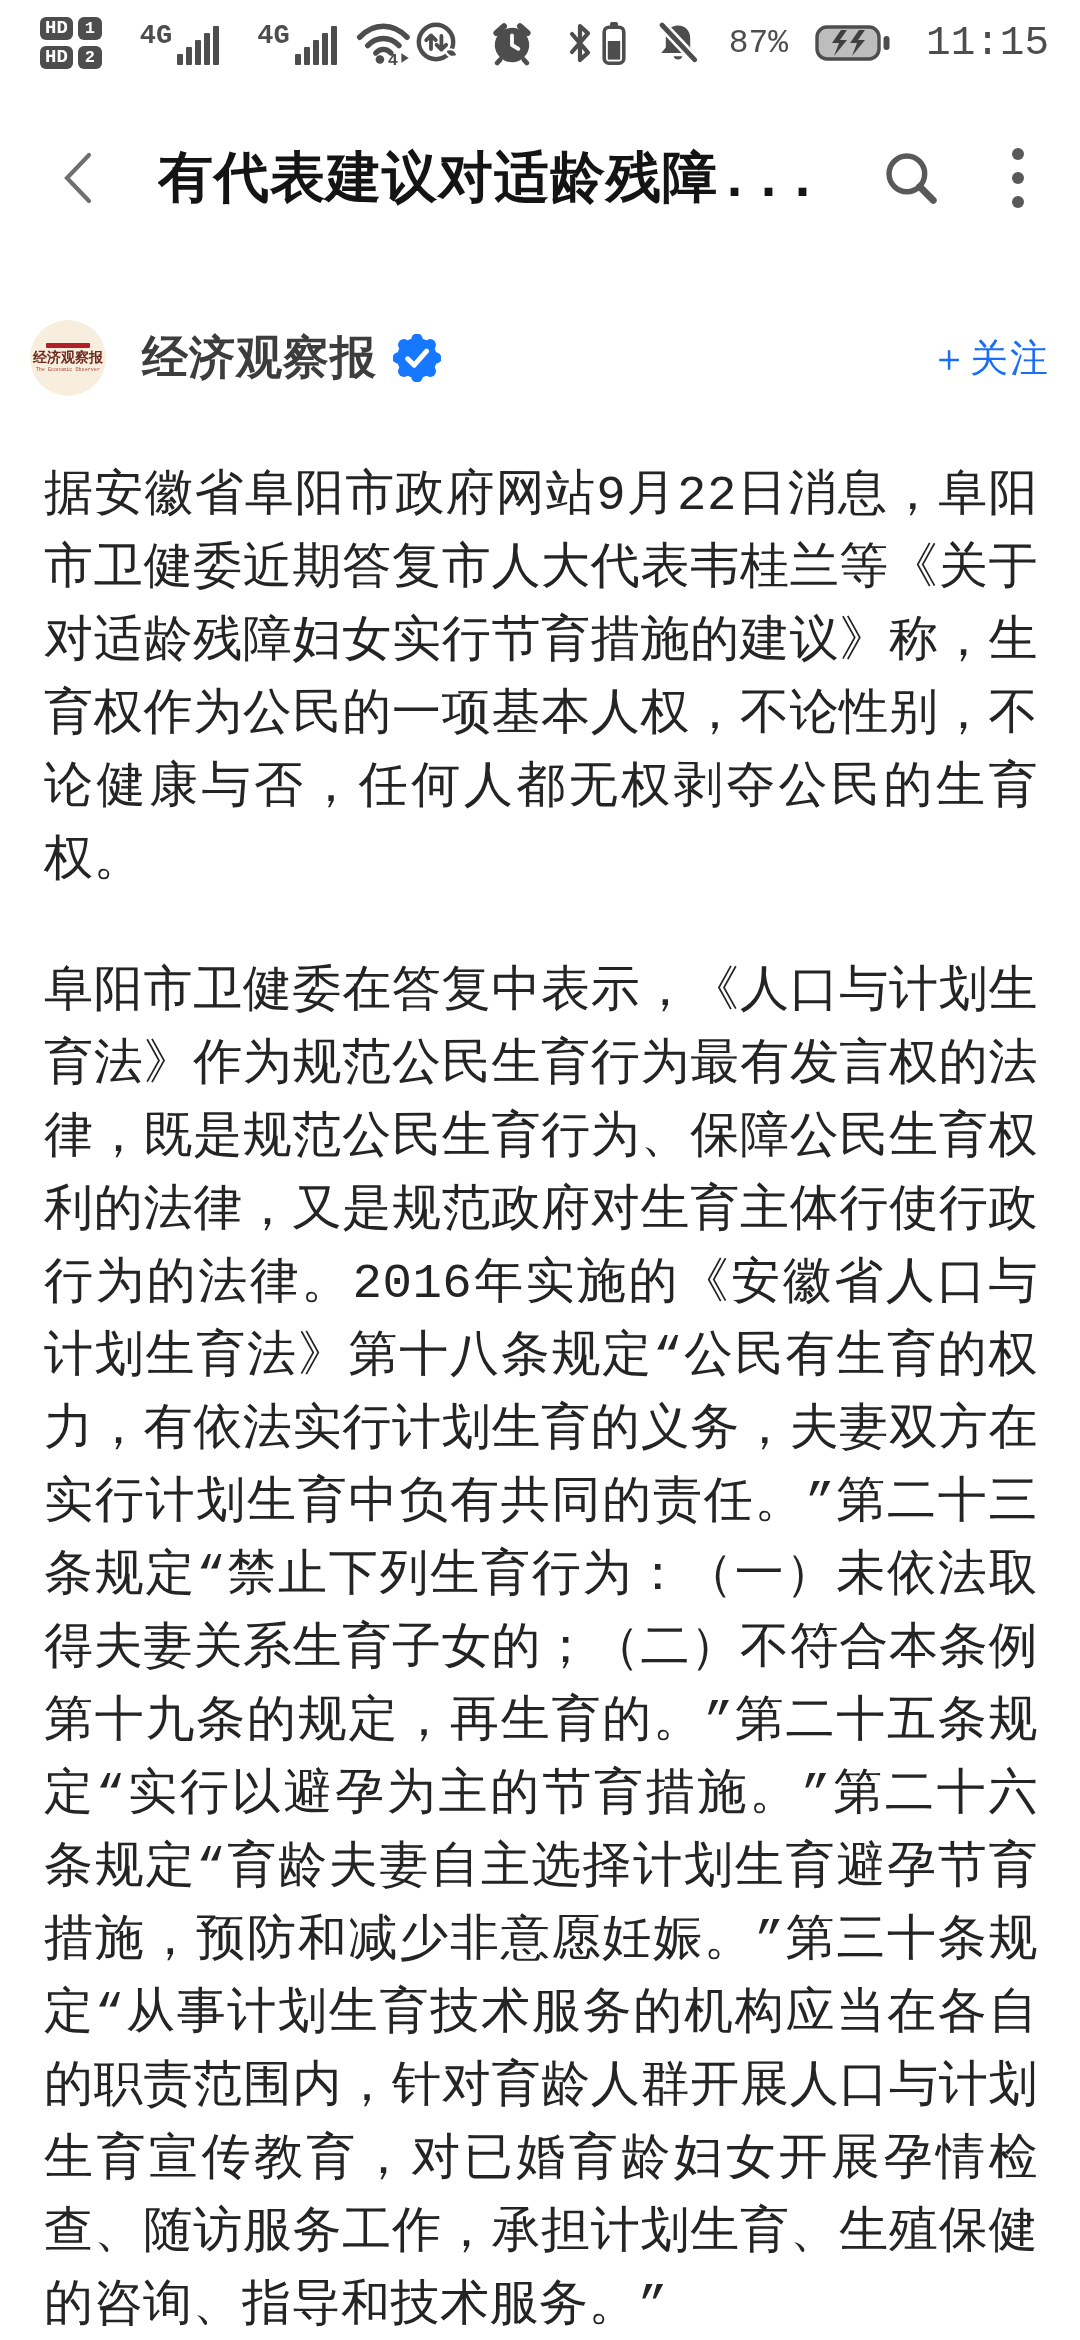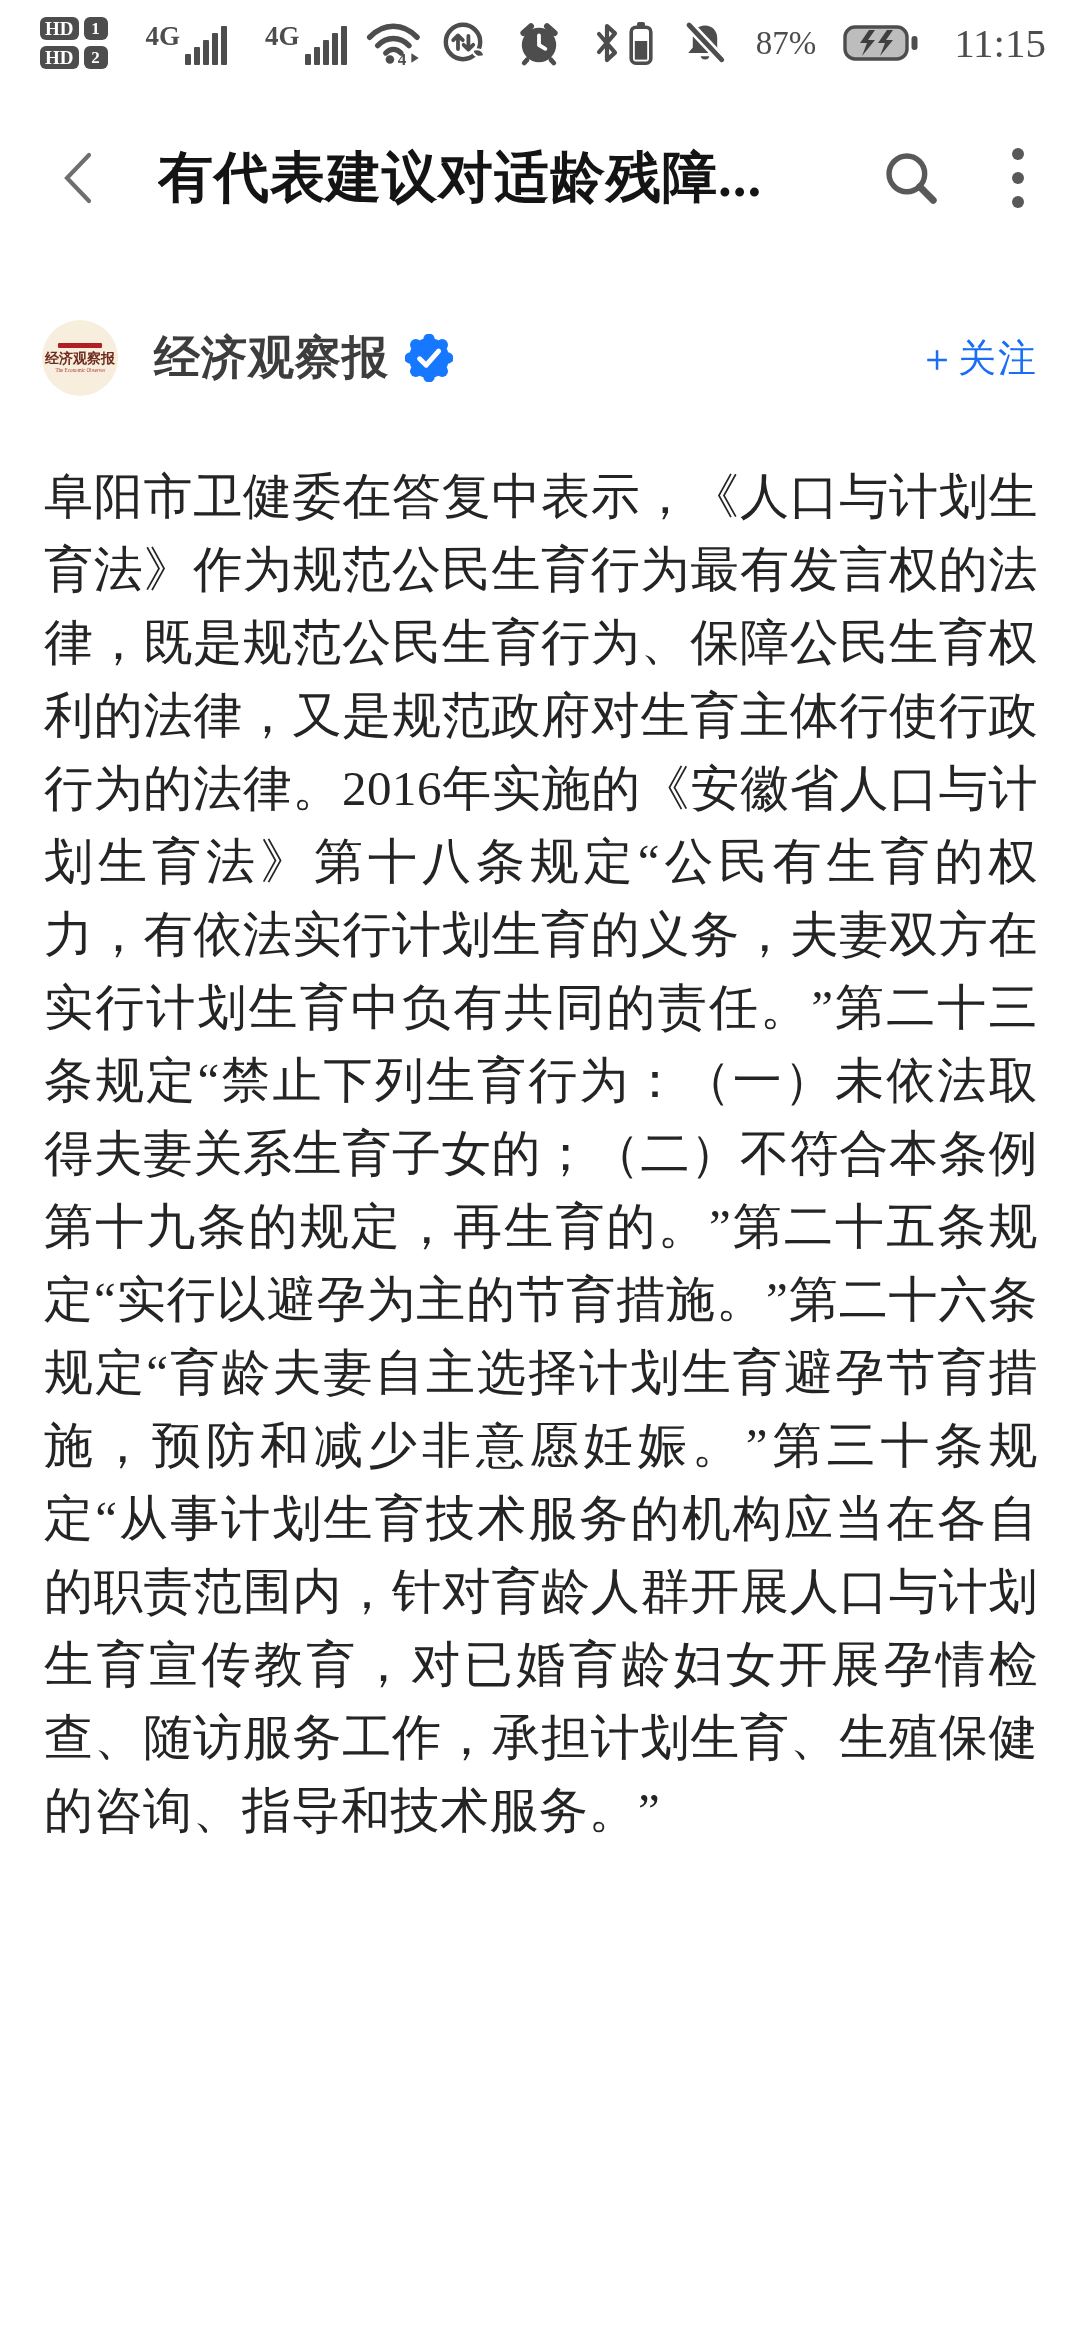--- a/index.html
+++ b/index.html
@@ -1,18 +1,18 @@
 <!DOCTYPE html>
 <html><head>
 <meta charset="utf-8">
 <style>
   html,body{margin:0;padding:0;background:#fff;}
   .screen{
     position:relative;width:1080px;height:2340px;overflow:hidden;background:#ffffff;
-    font-family:Liberation Serif, serif;color:#242424;
+    font-family:Liberation Mono, monospace;color:#242424;
   }
   
   .status-bar{height:78px;display:flex;align-items:center;justify-content:space-between;
     padding:8px 34px 0 40px;box-sizing:border-box;color:#4d4d4d;}
   .sb-left{display:flex;align-items:center;gap:18px;}
   .hd-stack{display:flex;flex-direction:column;gap:6px;}
   .hd-row{display:flex;gap:5px;align-items:center;}
   .hd-pill{background:#4d4d4d;color:#fff;border-radius:6px;font-size:19px;font-weight:700;
     padding:2px 5px;line-height:1;}
   .hd-num{background:#4d4d4d;color:#fff;border-radius:6px;width:24px;height:23px;font-size:17px;
@@ -26,21 +26,21 @@
   .pct{font-size:33px;letter-spacing:0;}
   .time{font-size:41px;margin-left:8px;}
   
   .nav-bar{height:112px;margin-top:44px;display:flex;align-items:center;
     padding:0 52px 0 58px;box-sizing:border-box;}
   .nav-title{flex:1;margin-left:60px;font-size:55px;font-weight:600;color:#141414;
     white-space:nowrap;overflow:hidden;letter-spacing:1px;}
   .menu-dots{display:flex;flex-direction:column;gap:12px;margin-left:66px;padding:4px;}
   .menu-dots i{width:12px;height:12px;border-radius:50%;background:#595959;display:block;}
   
-  .author-row{margin-top:86px;padding:0 42px;display:flex;align-items:center;}
+  .author-row{margin-top:86px;padding:0 30px;display:flex;align-items:center;}
   .avatar{width:76px;height:76px;border-radius:50%;background:#f8eedd;
     display:flex;flex-direction:column;align-items:center;justify-content:center;overflow:hidden;flex:none;}
   .avatar-bar{width:44px;height:5px;background:#b01f24;border-radius:1px;margin-bottom:3px;}
   .avatar-title{font-size:14px;font-weight:700;color:#6e2b20;white-space:nowrap;line-height:1.1;}
   .avatar-sub{font-size:6px;color:#b0423a;white-space:nowrap;transform:scale(.85);}
   .author-name{margin-left:36px;font-size:46px;font-weight:600;color:#3d3d3d;letter-spacing:1px;}
   .v-badge{margin-left:16px;flex:none;display:flex;}
   .follow-btn{margin-left:auto;font-size:38px;color:#1a6ef5;font-weight:500;letter-spacing:2px;
     background:none;border:none;padding:0;cursor:pointer;font-family:inherit;}
   
@@ -187,17 +187,18 @@
           <circle cx="12" cy="2.7" r="2.9"></circle>
             <circle cx="18.6" cy="5.4" r="2.9"></circle>
         </g>
         <path d="M7.3 12.4 l3.3 3.2 l6.2-7" stroke="#ffffff" stroke-width="2.5" fill="none" stroke-linecap="round" stroke-linejoin="round"></path>
       </svg>
     </span>
     <button class="follow-btn">＋关注</button>
   </div>
 
   <div class="article">
+    <p>据安徽省阜阳市政府网站9月22日消息，阜阳市卫健委近期答复市人大代表韦桂兰等《关于对适龄残障妇女实行节育措施的建议》称，生育权作为公民的一项基本人权，不论性别，不论健康与否，任何人都无权剥夺公民的生育权。</p>
     <p>阜阳市卫健委在答复中表示，《人口与计划生育法》作为规范公民生育行为最有发言权的法律，既是规范公民生育行为、保障公民生育权利的法律，又是规范政府对生育主体行使行政行为的法律。2016年实施的《安徽省人口与计划生育法》第十八条规定“公民有生育的权力，有依法实行计划生育的义务，夫妻双方在实行计划生育中负有共同的责任。”第二十三条规定“禁止下列生育行为：（一）未依法取得夫妻关系生育子女的；（二）不符合本条例第十九条的规定，再生育的。”第二十五条规定“实行以避孕为主的节育措施。”第二十六条规定“育龄夫妻自主选择计划生育避孕节育措施，预防和减少非意愿妊娠。”第三十条规定“从事计划生育技术服务的机构应当在各自的职责范围内，针对育龄人群开展人口与计划生育宣传教育，对已婚育龄妇女开展孕情检查、随访服务工作，承担计划生育、生殖保健的咨询、指导和技术服务。”</p>
 
   </div>
 
 </div>
 
 </body></html>

